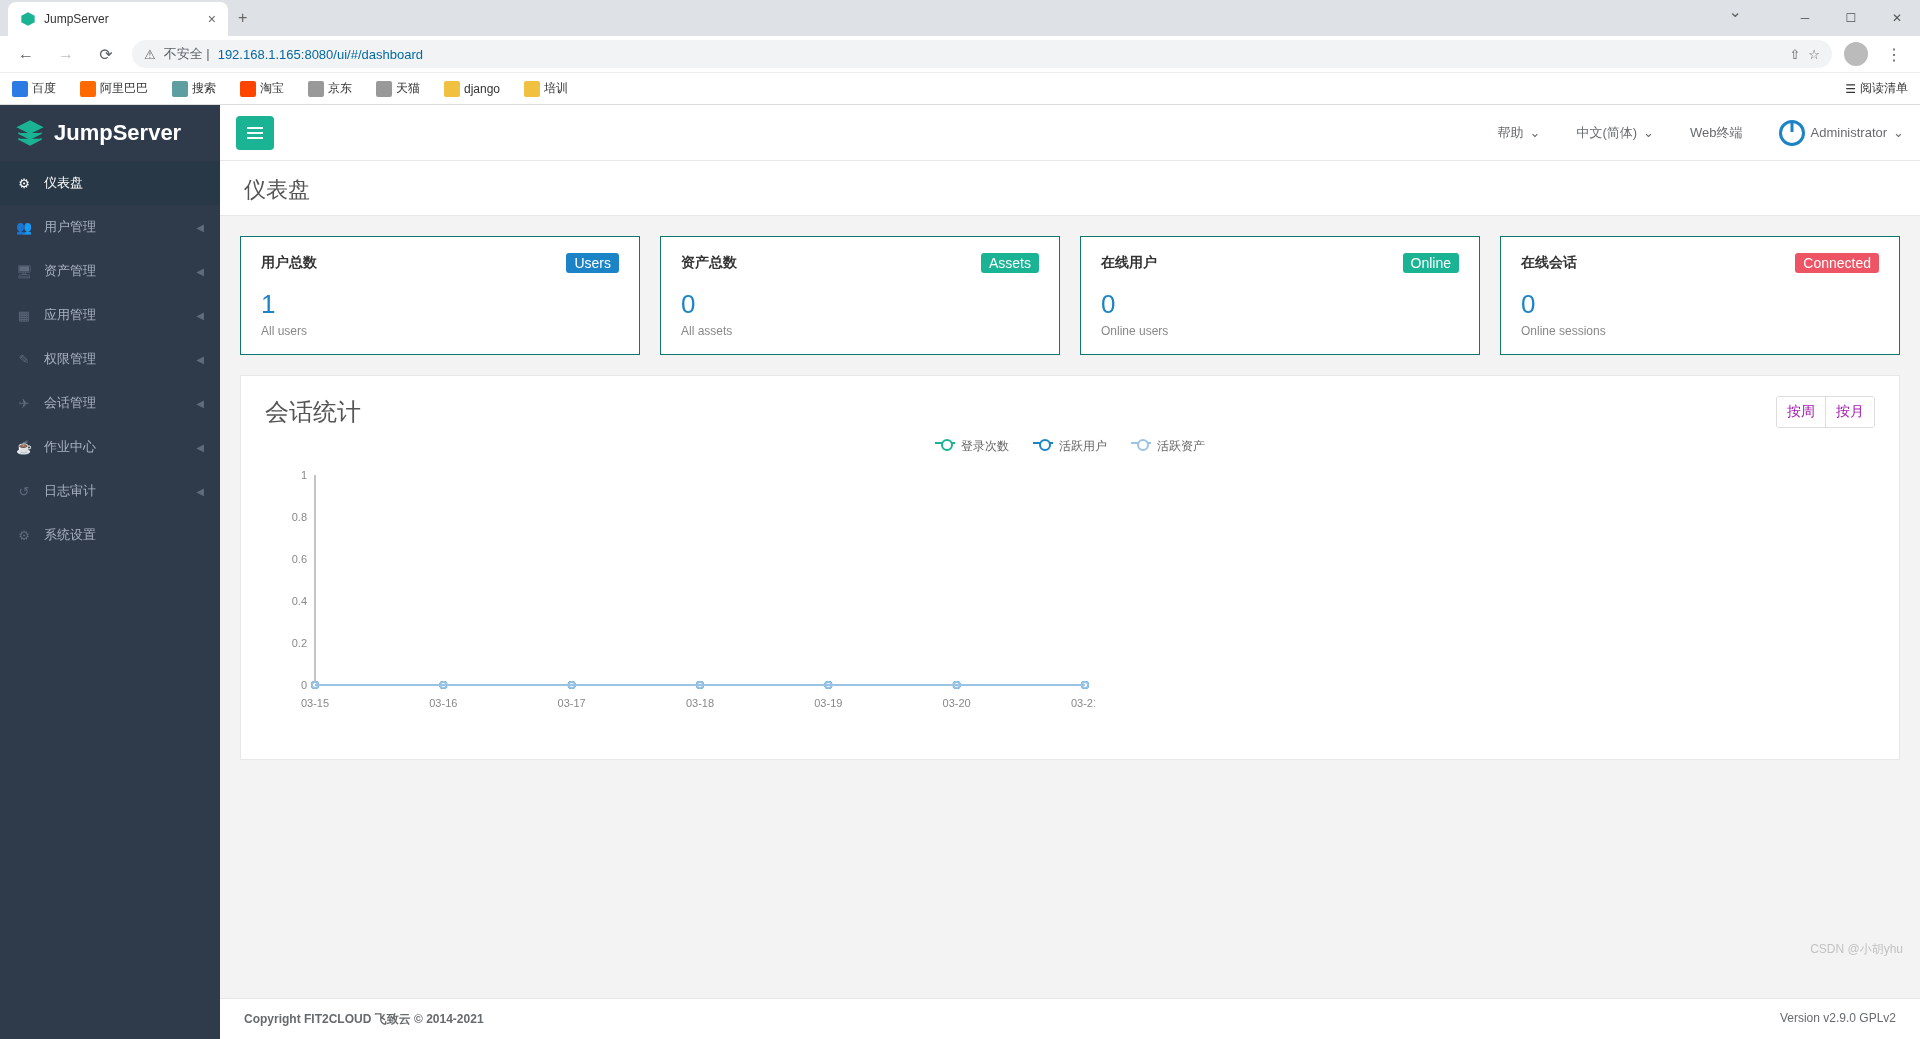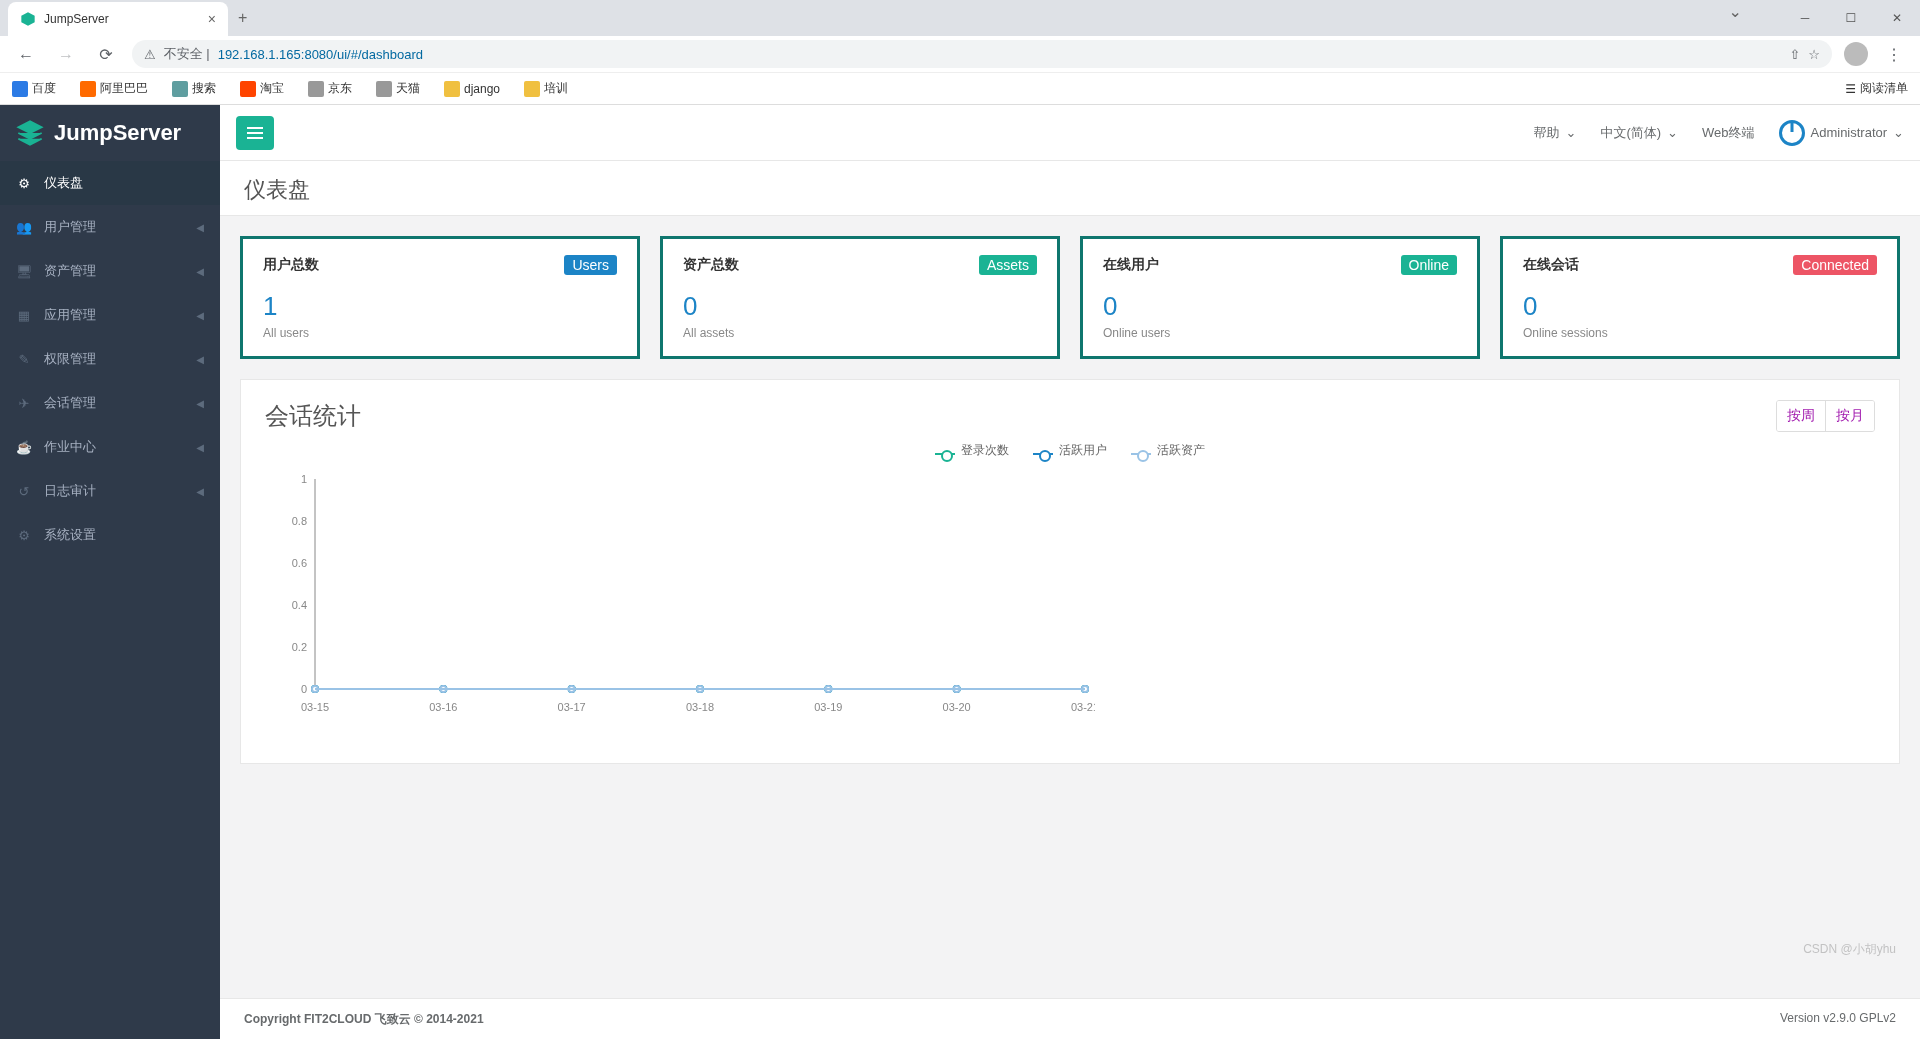--- a/index.html
+++ b/index.html
@@ -29,62 +29,62 @@
 .logo-icon { width: 28px; height: 28px; }
 .nav-item { display: flex; align-items: center; height: 44px; padding: 0 16px; gap: 12px; font-size: 13px; cursor: pointer; position: relative; }
 .nav-item.active { background: #293846; color: #fff; }
 .nav-item .chev { position: absolute; right: 16px; color: #5d6b7d; font-size: 10px; }
 .nav-icon { width: 16px; text-align: center; color: #5d6b7d; }
 .nav-item.active .nav-icon { color: #fff; }
 
 .main { flex: 1; display: flex; flex-direction: column; background: #f3f3f4; }
 .topbar { height: 56px; background: #fff; border-bottom: 1px solid #e7e7e7; display: flex; align-items: center; padding: 0 16px; }
 .hamburger { width: 38px; height: 34px; background: #1ab394; border-radius: 4px; display: flex; align-items: center; justify-content: center; color: #fff; }
-.topbar-right { margin-left: auto; display: flex; align-items: center; gap: 24px; font-size: 13px; color: #676a6c; }
+.topbar-right { margin-left: auto; display: flex; align-items: center; gap: 36px; font-size: 13px; color: #676a6c; }
 .tb-item { display: flex; align-items: center; gap: 6px; cursor: pointer; }
 .power-icon { width: 26px; height: 26px; border: 3px solid #1c84c6; border-radius: 50%; position: relative; }
 .power-icon::after { content: ''; position: absolute; top: -2px; left: 50%; width: 3px; height: 11px; background: #1c84c6; transform: translateX(-50%); }
 
 .page-title-bar { padding: 14px 24px 10px; font-size: 22px; color: #555; background: #fff; border-bottom: 1px solid #e7e7e7; }
 .content { padding: 20px; overflow: auto; flex: 1; position: relative; }
 
 .stat-row { display: flex; gap: 20px; margin-bottom: 20px; }
-.stat-card { flex: 1; background: #fff; border: 3px solid #0f766e; padding: 16px 20px; }
+.stat-card { flex: 1; background: #fff; border: 1px solid #0f766e; padding: 16px 20px; }
 .stat-head { display: flex; justify-content: space-between; align-items: center; margin-bottom: 16px; }
 .stat-title { font-size: 14px; font-weight: 600; color: #333; }
 .badge { font-size: 14px; padding: 2px 8px; border-radius: 3px; color: #fff; }
 .badge.users { background: #1c84c6; }
 .badge.assets { background: #1ab394; }
 .badge.online { background: #1ab394; }
 .badge.connected { background: #ed5565; }
 .stat-val { font-size: 26px; color: #1c84c6; margin-bottom: 4px; }
 .stat-sub { font-size: 12px; color: #888; }
 
 .chart-panel { background: #fff; border: 1px solid #e7e7e7; padding: 20px 24px 40px; }
 .chart-head { display: flex; margin-bottom: 10px; }
 .chart-title { font-size: 24px; color: #555; font-weight: 400; }
 .chart-toggle { margin-left: auto; display: flex; border: 1px solid #ddd; border-radius: 3px; overflow: hidden; }
 .chart-toggle button { border: none; background: #fff; padding: 4px 10px; font-size: 14px; color: #a21caf; cursor: pointer; }
 .chart-toggle button:first-child { border-right: 1px solid #ddd; }
 .legend { display: flex; justify-content: center; gap: 24px; font-size: 12px; color: #666; margin-bottom: 10px; }
-.legend-item { display: flex; align-items: flex-end; gap: 6px; }
+.legend-item { display: flex; align-items: flex-start; gap: 6px; }
 .legend-dot { width: 20px; height: 10px; position: relative; }
 .legend-dot::before { content: ''; position: absolute; left: 0; right: 0; top: 4px; height: 2px; background: currentColor; }
 .legend-dot::after { content: ''; position: absolute; left: 6px; top: 1px; width: 8px; height: 8px; border: 2px solid currentColor; border-radius: 50%; background: #fff; }
 
 .chart-body { display: flex; gap: 40px; }
 .line-chart { flex: 1; }
 .donut-section { width: 300px; }
 .donut-title { font-size: 14px; font-weight: 600; margin-bottom: 12px; color: #333; }
 .donut-labels { display: flex; gap: 100px; font-size: 12px; color: #999; margin-bottom: 20px; padding-left: 20px; }
 .donuts { display: flex; gap: 40px; }
 
 .footer { padding: 12px 24px; font-size: 12px; color: #676a6c; display: flex; background: #fff; border-top: 1px solid #e7e7e7; }
 .footer .ver { margin-left: auto; }
-.watermark { position: absolute; right: 24px; bottom: 40px; font-size: 12px; color: rgba(120,120,120,0.4); margin-top: 15px; }
+.watermark { position: absolute; right: 17px; bottom: 40px; font-size: 12px; color: rgba(120,120,120,0.4); margin-top: 15px; }
 </style>
 </head>
 <body>
 
 <div class="browser-chrome">
   <div class="tab-bar">
     <div class="tab">
       <svg width="16" height="16" viewBox="0 0 24 24">
           <path fill="#1ab394" d="M12 2L2 7v10l10 5 10-5V7z"></path>
         </svg>

